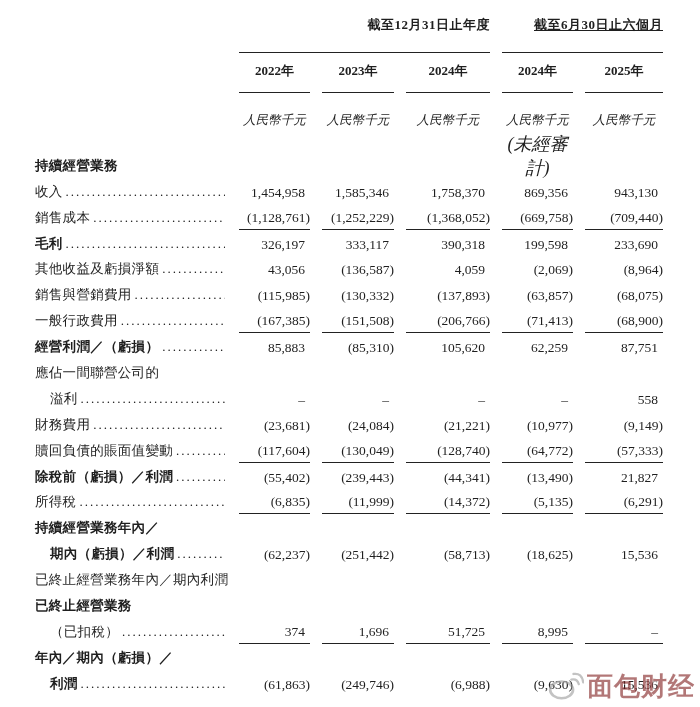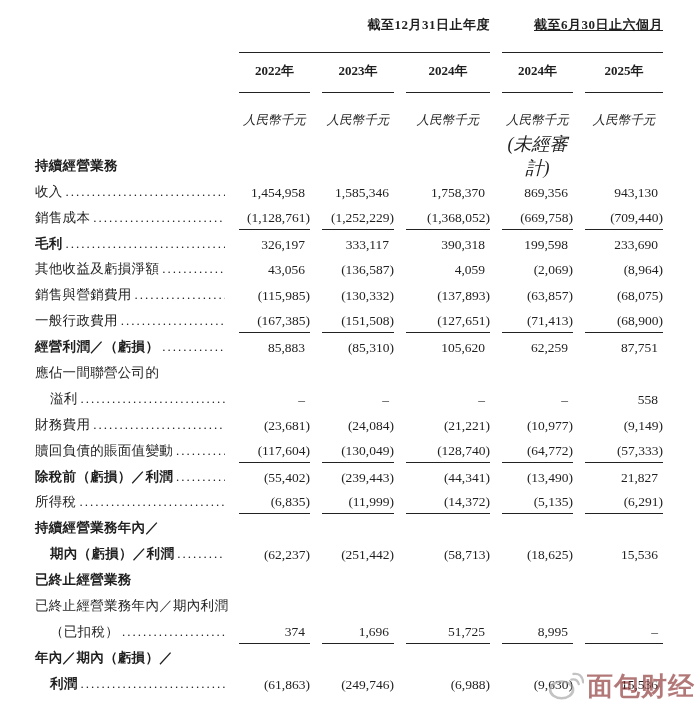--- a/index.html
+++ b/index.html
@@ -264,21 +264,21 @@
         <span class="lab-text">一般行政費用</span>
         <span class="dots"></span>
       </div>
       <div class="num-col c0">
         <div class="num-inner">(167,385)</div>
       </div>
       <div class="num-col c1">
         <div class="num-inner">(151,508)</div>
       </div>
       <div class="num-col c2">
-        <div class="num-inner">(127,651)</div>
+        <div class="num-inner">(206,766)</div>
       </div>
       <div class="num-col c3">
         <div class="num-inner">(71,413)</div>
       </div>
       <div class="num-col c4">
         <div class="num-inner">(68,900)</div>
       </div>
     </div>
     <div class="row bold">
       <div class="label-col">
@@ -460,43 +460,43 @@
       <div class="num-col c2">
         <div class="num-inner">(58,713)</div>
       </div>
       <div class="num-col c3">
         <div class="num-inner">(18,625)</div>
       </div>
       <div class="num-col c4">
         <div class="num-inner pos">15,536</div>
       </div>
     </div>
+    <div class="row">
+      <div class="label-col">
+        <span class="lab-text">已終止經營業務年內／期內利潤</span>
+      </div>
+      <div class="num-col c0">
+        <div class="num-inner"></div>
+      </div>
+      <div class="num-col c1">
+        <div class="num-inner"></div>
+      </div>
+      <div class="num-col c2">
+        <div class="num-inner"></div>
+      </div>
+      <div class="num-col c3">
+        <div class="num-inner"></div>
+      </div>
+      <div class="num-col c4">
+        <div class="num-inner"></div>
+      </div>
+    </div>
     <div class="row bold">
       <div class="label-col">
         <span class="lab-text">已終止經營業務</span>
-      </div>
-      <div class="num-col c0">
-        <div class="num-inner"></div>
-      </div>
-      <div class="num-col c1">
-        <div class="num-inner"></div>
-      </div>
-      <div class="num-col c2">
-        <div class="num-inner"></div>
-      </div>
-      <div class="num-col c3">
-        <div class="num-inner"></div>
-      </div>
-      <div class="num-col c4">
-        <div class="num-inner"></div>
-      </div>
-    </div>
-    <div class="row">
-      <div class="label-col">
-        <span class="lab-text">已終止經營業務年內／期內利潤</span>
       </div>
       <div class="num-col c0">
         <div class="num-inner"></div>
       </div>
       <div class="num-col c1">
         <div class="num-inner"></div>
       </div>
       <div class="num-col c2">
         <div class="num-inner"></div>
       </div>

